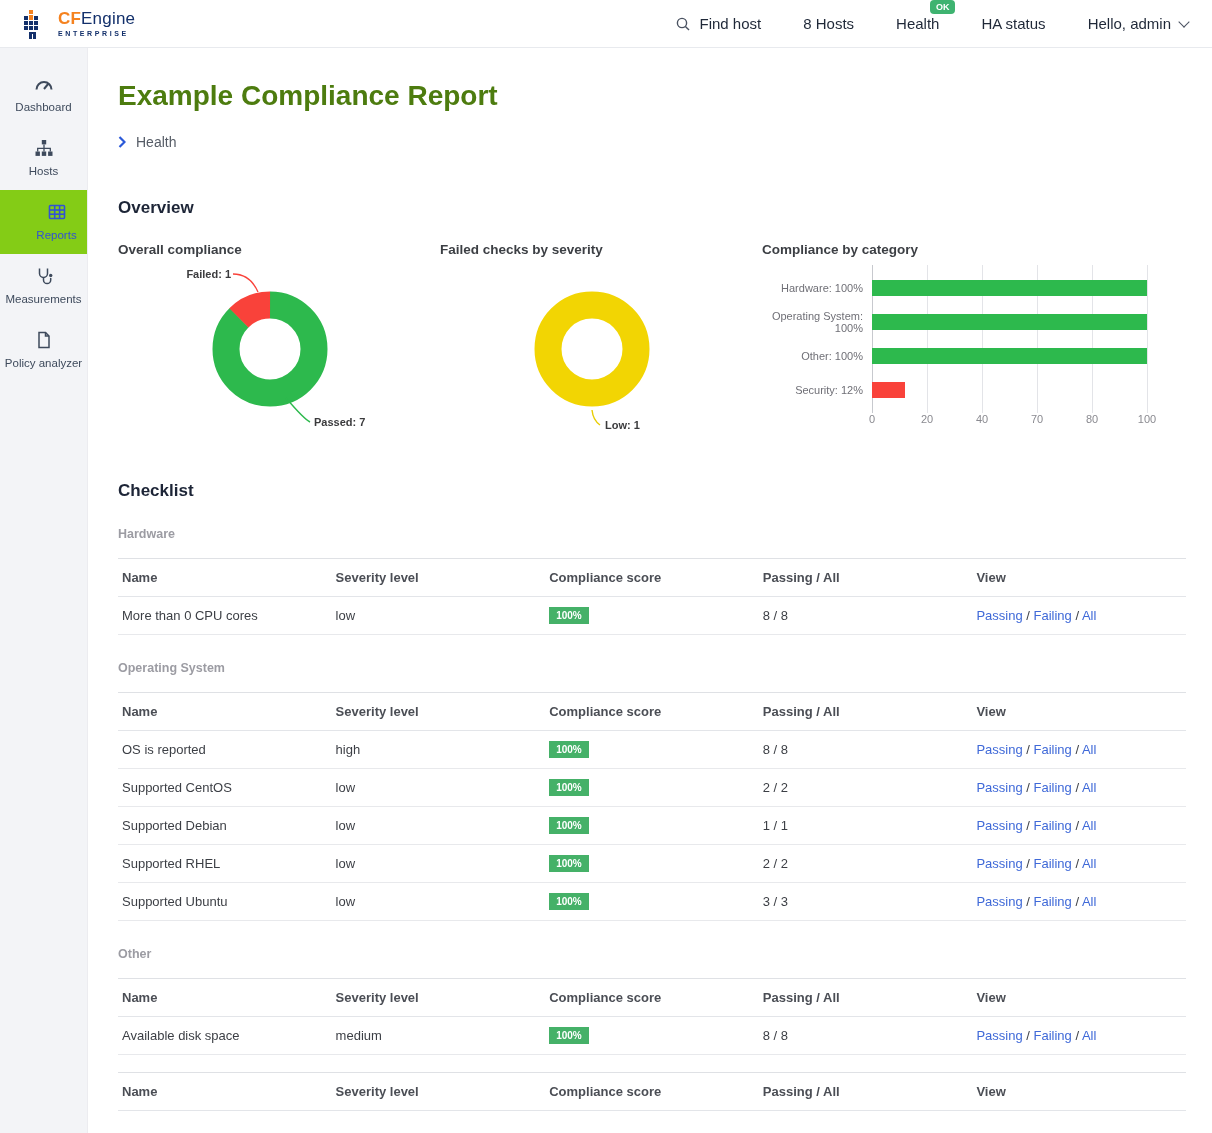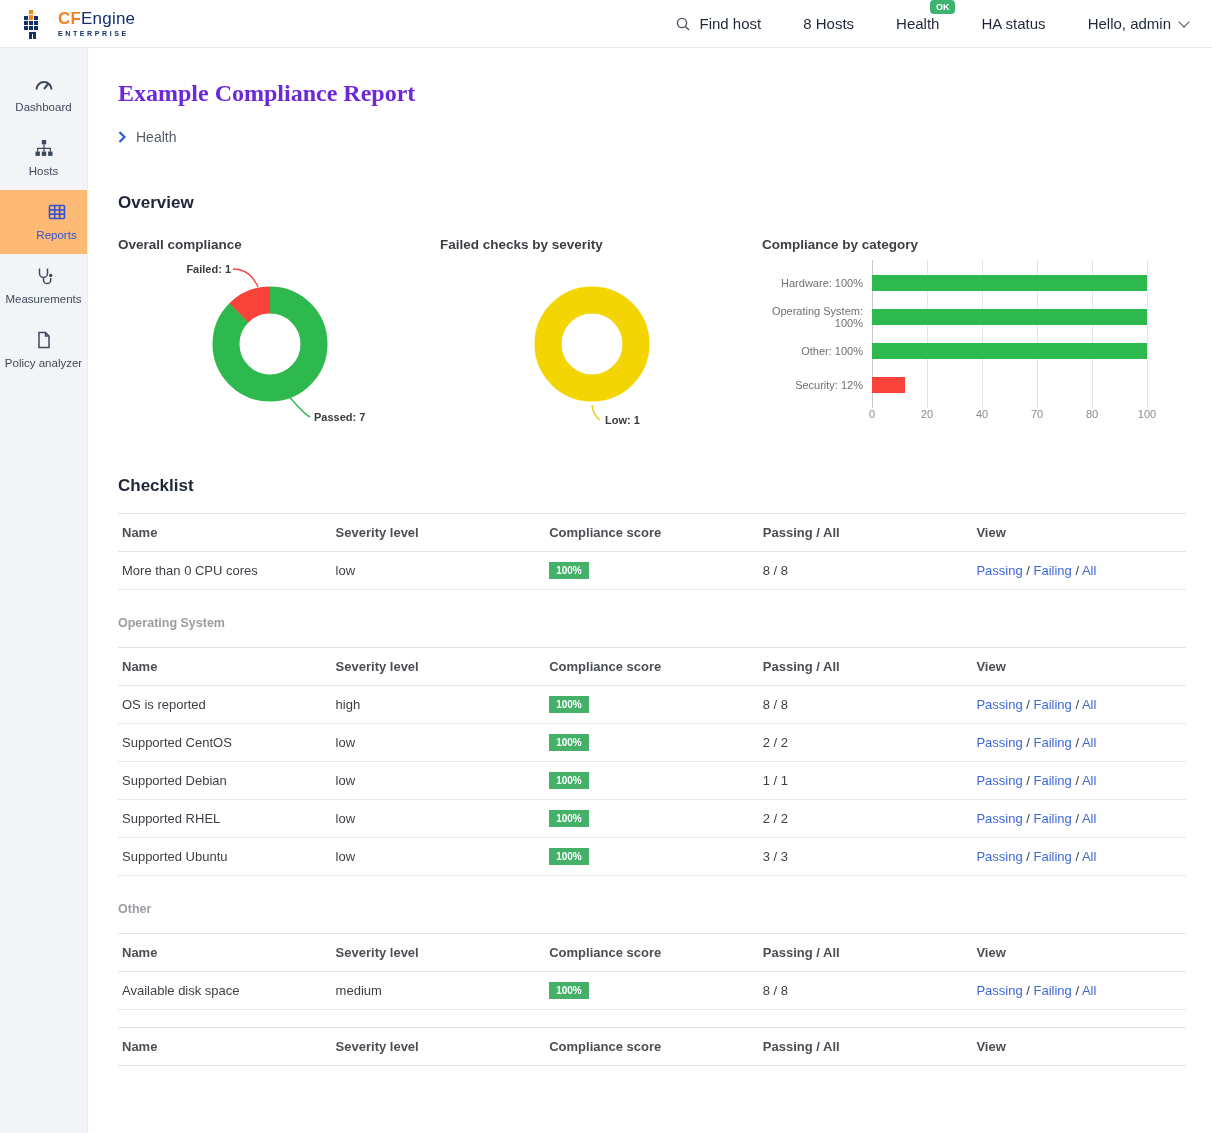--- a/index.html
+++ b/index.html
@@ -22,26 +22,26 @@
   .chev-down { width:8px; height:8px; border-right:1.6px solid #4a5261; border-bottom:1.6px solid #4a5261;
                transform:rotate(45deg); margin-top:-4px; }
 
   
   .app { display:flex; }
   .sidebar { width:88px; min-height:1085px; background:#f3f4f7; border-right:1px solid #ececf0;
              padding-top:14px; flex-shrink:0; }
   .side-item { display:flex; flex-direction:column; align-items:center; gap:7px;
                padding:12px 2px 13px; font-size:11.5px; color:#3e4a5c; cursor:pointer; text-align:center; }
   .side-item svg { stroke:#3e4a5c; fill:none; stroke-width:1.5; }
-  .side-item.active { background:#fdba74; color:#3152d4;padding-left:28px; }
+  .side-item.active { background:#84cc16; color:#3152d4;padding-left:28px; }
   .side-item.active svg { stroke:#3152d4; }
   .main { flex:1; padding:18px 26px 14px 30px; min-width:0; }
 
   
-  .page-title { font-size:24px; font-weight:bold; color:#6d28d9; margin:14px 0 22px;font-family:Liberation Serif, serif; }
+  .page-title { font-size:28px; font-weight:bold; color:#4d7c0f; margin:14px 0 22px; }
   .filters-row { display:flex; align-items:center; gap:10px; font-size:14px; color:#565c66; cursor:pointer; }
   .section-heading { font-size:17px; font-weight:bold; color:#1d2537; margin:48px 0 0; }
 
   
   .charts-row { display:flex; margin-top:16px; }
   .chart-block { flex-shrink:0; }
   .chart-block.c1, .chart-block.c2 { width:322px; }
   .chart-block.c3 { width:420px; }
   .chart-title { font-size:13.5px; font-weight:bold; color:#3c3f44; margin:8px 0 0; }
   .donut-svg { display:block; margin-top:4px; }
@@ -256,20 +256,21 @@
               <span class="axis-tick" style="left: 80%;">80</span>
               <span class="axis-tick" style="left: 100%;">100</span>
             </div>
         </div>
       </div>
     </div>
 
     <h2 class="section-heading">Checklist</h2>
     <div id="sections-container">
   <div class="check-section">
+    <div class="cat-label">Hardware</div>
     <table class="check-table">
       <thead>
               <tr>
                 <th>Name</th>
                 <th>Severity level</th>
                 <th>Compliance score</th>
                 <th>Passing / All</th>
                 <th>View</th>
               </tr>
             </thead>

